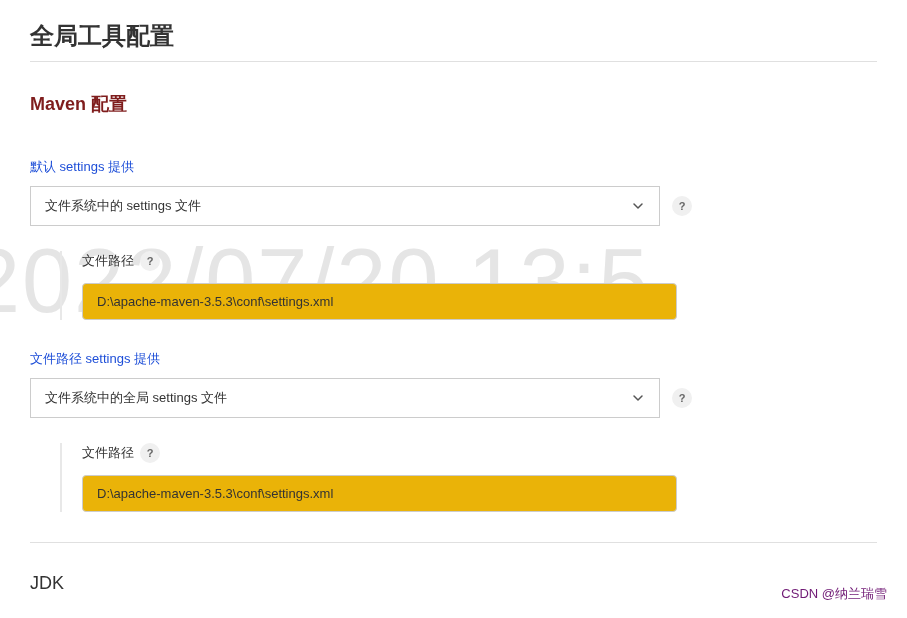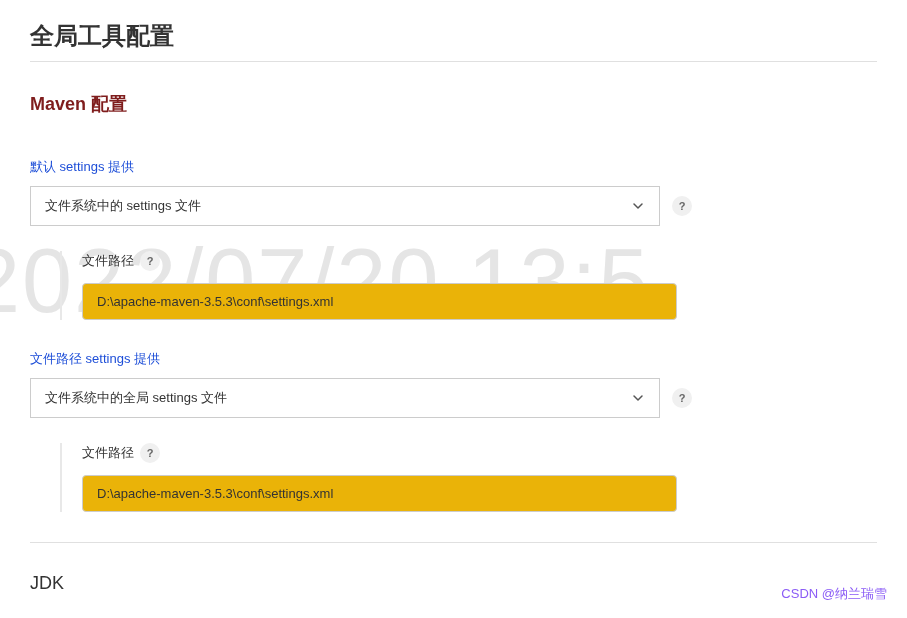--- a/index.html
+++ b/index.html
@@ -121,21 +121,21 @@
       pointer-events: none;
       z-index: -1;
       white-space: nowrap;
       letter-spacing: 2px;
     }
     .watermark-author {
       position: absolute;
       bottom: 15px;
       right: 20px;
       font-size: 13px;
-      color: #8b5cf6;
+      color: #701a75;
       pointer-events: none;
     }
     .section-title-jdk {
       font-size: 18px;
       font-weight: normal;
       color: #333;
       margin-top: 20px;
     }
   </style>
 </head>

